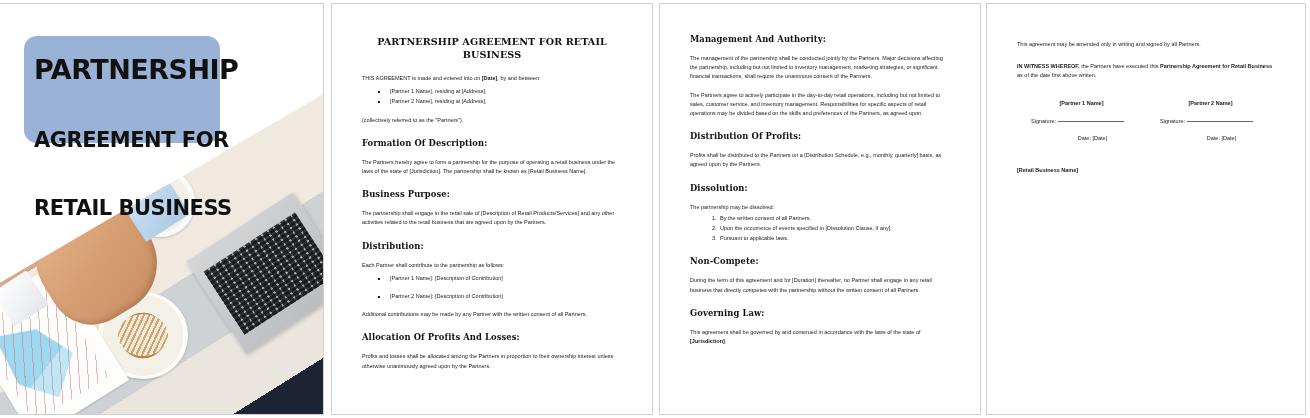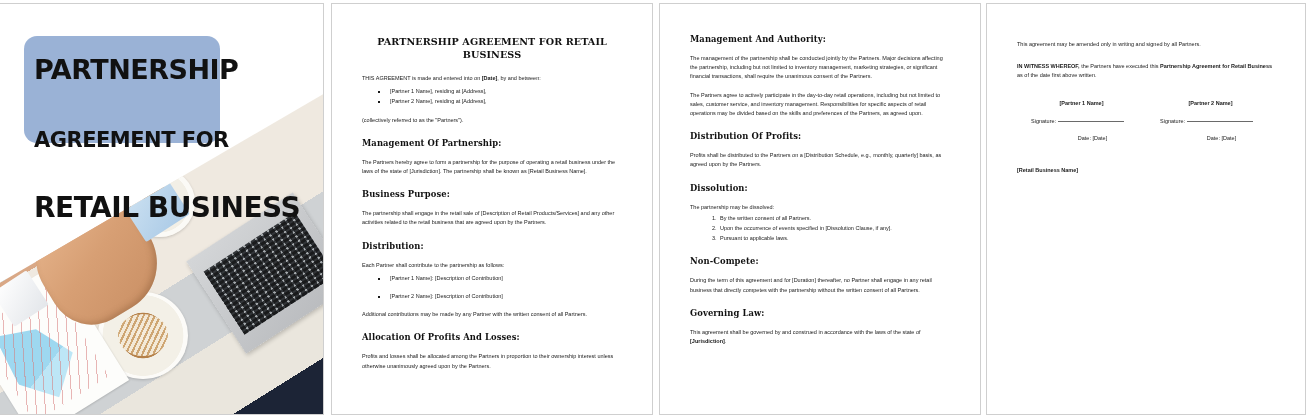--- a/index.html
+++ b/index.html
@@ -169,21 +169,21 @@
     font-weight: 700;
     color: #111111;
     letter-spacing: -0.5px;
     text-align: left;
     margin-left: 10px;
     white-space: nowrap;
     margin-top: 42px;
   }
   .cover-title-box .t1 { font-size: 27px; line-height: 30px; margin-top: 19px; }
   .cover-title-box .t2 { font-size: 21px; line-height: 26px; }
-  .cover-title-box .t3 { font-size: 28px; line-height: 26px; }
+  .cover-title-box .t3 { font-size: 21px; line-height: 26px; }
 
   
   .page-body {
     position: absolute;
     left: 0; right: 0; top: 0;
     padding: 22px 30px 0 30px;
     box-sizing: border-box;
   }
   .doc-title {
     font-family: "DejaVu Serif", serif;
@@ -312,21 +312,21 @@
 
       <p class="body tight"><span>THIS AGREEMENT is made and entered into on </span><span class="b">[Date]</span><span>, by and between:</span></p>
 
       <ul class="bul">
         <li>[Partner 1 Name], residing at [Address],</li>
         <li>[Partner 2 Name], residing at [Address],</li>
       </ul>
 
       <p class="body">(collectively referred to as the "Partners").</p>
 
-      <h2 class="sec">Management Of Partnership:</h2>
+      <h2 class="sec">Formation Of Description:</h2>
       <p class="body">The Partners hereby agree to form a partnership for the purpose of operating a retail business under the laws of the state of [Jurisdiction]. The partnership shall be known as [Retail Business Name].</p>
 
       <h2 class="sec">Business Purpose:</h2>
       <p class="body">The partnership shall engage in the retail sale of [Description of Retail Products/Services] and any other activities related to the retail business that are agreed upon by the Partners.</p>
 
       <h2 class="sec">Distribution:</h2>
       <p class="body tight">Each Partner shall contribute to the partnership as follows:</p>
 
       <ul class="bul spaced">
         <li>[Partner 1 Name]: [Description of Contribution]</li>

